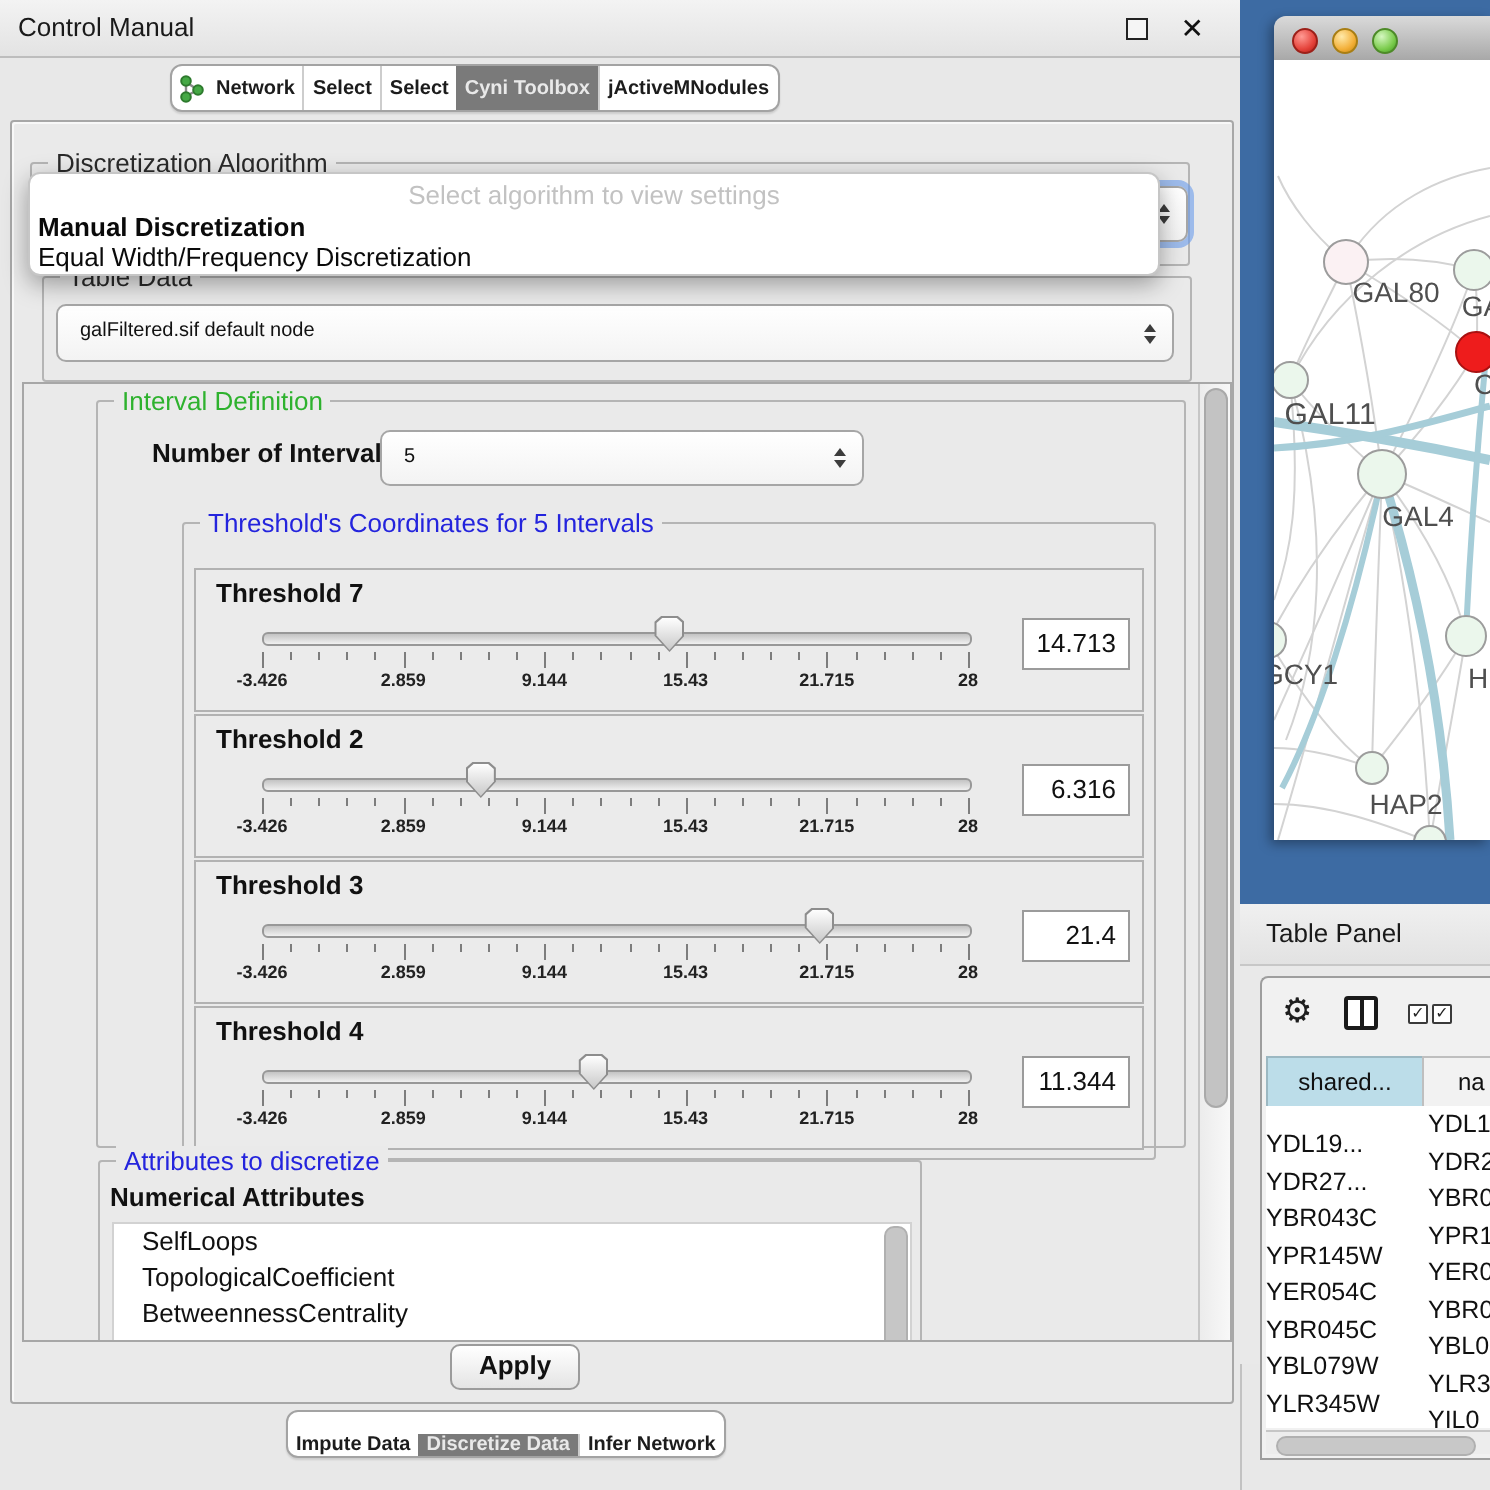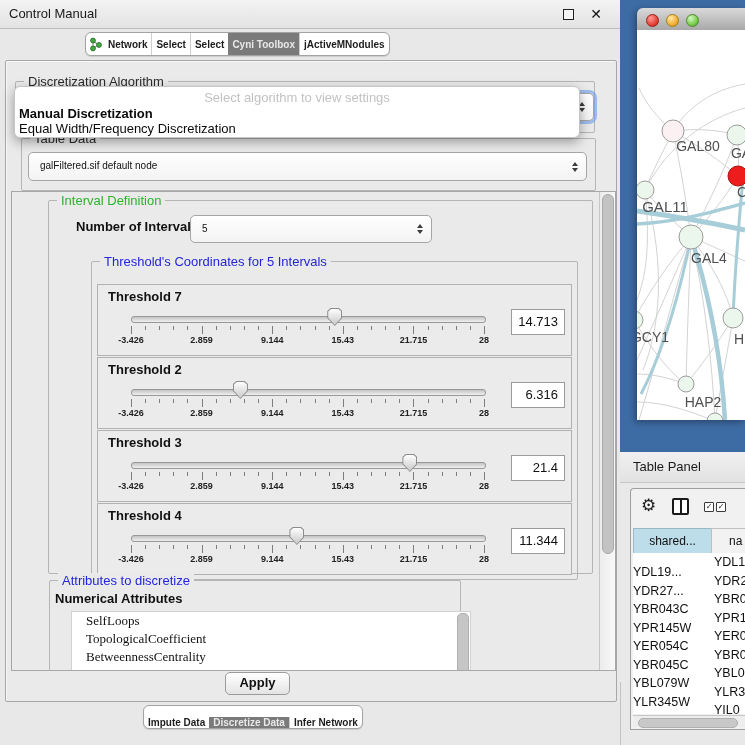--- a/index.html
+++ b/index.html
@@ -61,21 +61,21 @@
   .thumb-i{position:absolute;left:1px;top:1px;width:13px;height:16px;background:linear-gradient(#fefefe,#c9c9c9);
     clip-path:polygon(22% 0,78% 0,100% 16%,100% 55%,50% 100%,0 55%,0 16%);}
   .ticks{position:absolute;left:33px;top:41px;width:353px;height:8px;}
   .tick{position:absolute;top:0;width:1px;background:#7d7d7d;}
   .tlabels{position:absolute;left:33px;top:50px;width:353px;height:12px;}
   .tlab{position:absolute;transform:translateX(-50%);font-size:9px;font-weight:bold;color:#222;white-space:nowrap;}
   .vbox{position:absolute;left:413px;top:24px;width:46px;height:24px;background:#fff;border:1px solid #9b9b9b;
     font-size:13px;color:#111;text-align:right;line-height:24px;padding-right:6px;}
   #attr-group{left:37px;top:388px;width:410px;height:110px;}
   #numattr-label{left:5px;top:10px;font-size:13px;font-weight:bold;color:#111;}
-  #attr-list{left:21px;top:30px;width:398px;height:76px;background:#fff;border:1px solid #d2d2d2;overflow:hidden;font-family:Liberation Serif, serif;}
+  #attr-list{left:6px;top:30px;width:398px;height:76px;background:#fff;border:1px solid #d2d2d2;overflow:hidden;}
   .attr-item{padding-left:14px;line-height:18px;font-size:13px;color:#111;white-space:nowrap;}
   #attr-scroll{position:absolute;right:1px;top:1px;width:10px;height:72px;background:#c6c6c6;border:1px solid #b0b0b0;border-radius:5px;}
   #apply-btn{left:219px;top:611px;width:63px;height:21px;background:linear-gradient(#ffffff,#e4e4e4);
     border:1px solid #9b9b9b;border-radius:5px;font-size:13px;font-weight:600;color:#111;text-align:center;line-height:20px;}
   
   #right-region{left:620px;top:0;width:125px;height:745px;}
   #net-area{left:0;top:0;width:125px;height:452px;background:#3d6ba3;}
   #net-window{left:17px;top:8px;width:108px;height:412px;border-radius:6px 0 0 0;overflow:hidden;
     box-shadow:-2px 2px 6px rgba(0,0,0,.35);}
   #net-titlebar{left:0;top:0;width:108px;height:22px;background:linear-gradient(#dadada,#a8a8a8);border-bottom:1px solid #8c8c8c;}

